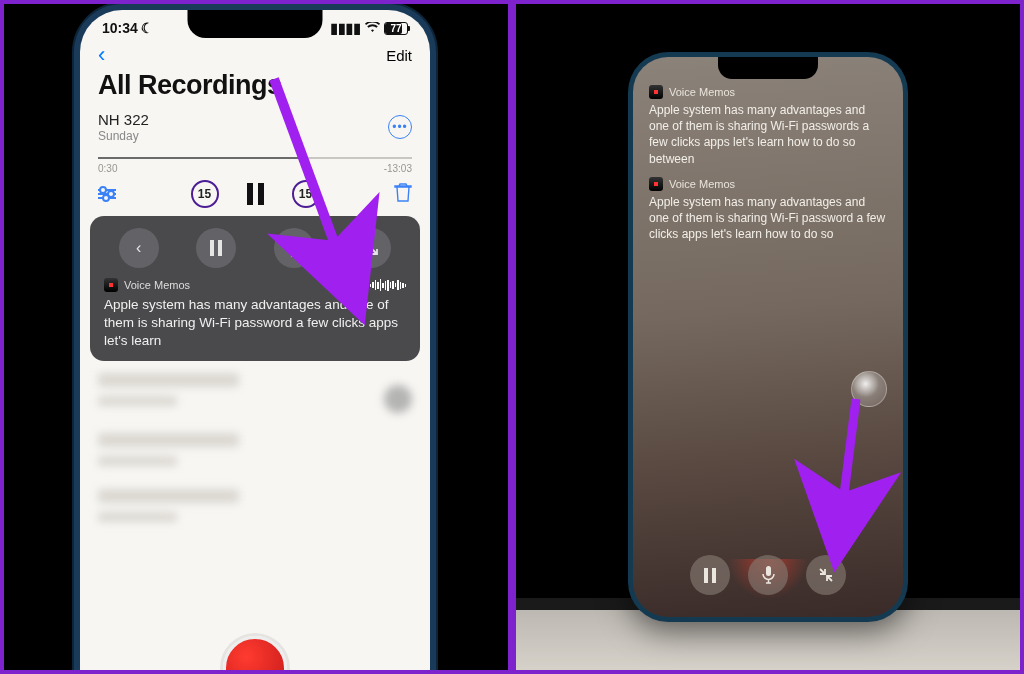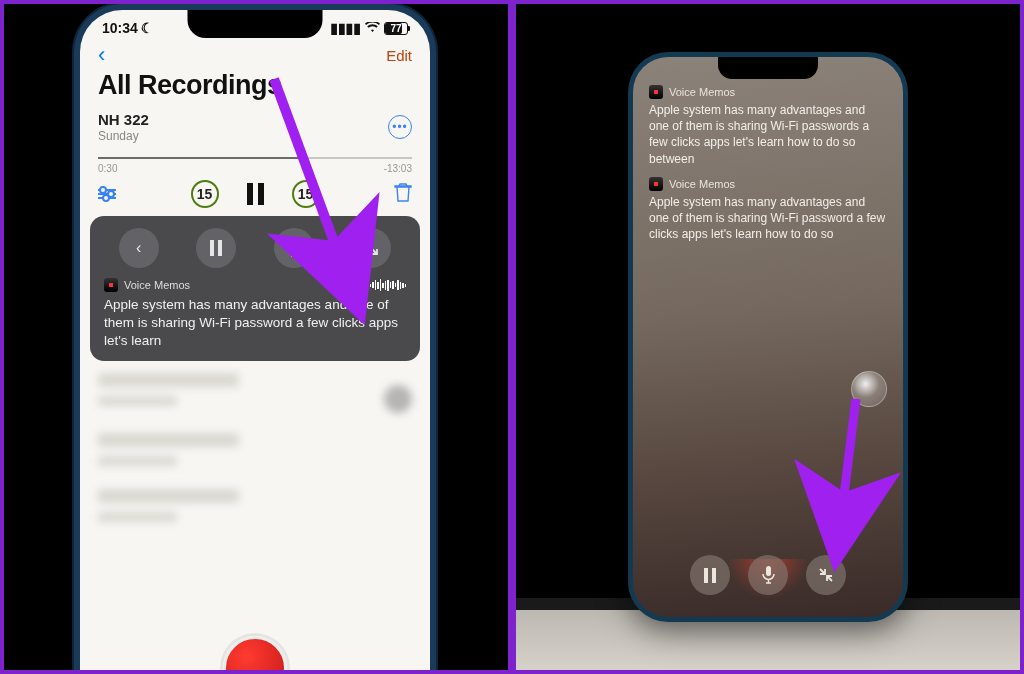--- a/index.html
+++ b/index.html
@@ -15,38 +15,38 @@
 .status-bar{display:flex;justify-content:space-between;align-items:center;padding:10px 22px 0;font-size:14px;font-weight:600;color:#111}
 .status-left{display:flex;align-items:center;gap:3px}
 .sb-icons{display:flex;align-items:center;gap:4px}
 .batt{border:1.3px solid #111;border-radius:3px;width:22px;height:11px;position:relative;display:flex;align-items:center}
 .batt::after{content:"";position:absolute;right:-3px;top:3px;width:2px;height:5px;background:#111;border-radius:0 1px 1px 0}
 .batt-fill{background:#111;height:100%;border-radius:2px}
 .batt-txt{position:absolute;font-size:10px;color:#fff;width:100%;text-align:center;line-height:11px;font-weight:700}
 
 .nav-row{display:flex;justify-content:space-between;align-items:center;padding:6px 18px 0}
 .back-chev{color:#007aff;font-size:22px}
-.edit-link{color:#c2410c;font-size:15px}
+.edit-link{color:#000000;font-size:15px}
 
 .title{font-size:27px;font-weight:800;color:#111;padding:2px 18px 8px;letter-spacing:-.5px}
 
 .rec-item{padding:2px 18px 0}
 .rec-head{display:flex;justify-content:space-between;align-items:center}
-.rec-name{font-weight:700;font-size:15px;color:#222}
+.rec-name{font-weight:400;font-size:15px;color:#222}
 .rec-sub{font-size:12px;color:#888;margin-top:1px}
 .more-btn{width:22px;height:22px;border:1.5px solid #3b82f6;border-radius:50%;display:flex;align-items:center;justify-content:center;color:#3b82f6;font-size:12px;letter-spacing:1px}
 
 .scrubber{margin:14px 18px 2px;height:2px;background:#c9c7c2;position:relative}
 .scrubber-fill{position:absolute;left:0;width:64%;height:100%;background:#6b6b6b}
 .scrubber-knob{position:absolute;left:64%;top:-3px;width:2px;height:8px;background:#333}
 .times{display:flex;justify-content:space-between;font-size:10px;color:#9a968f;padding:2px 18px 6px}
 
 .transport{display:flex;justify-content:space-between;align-items:center;padding:0 18px 8px}
 .t-center{display:flex;gap:28px;align-items:center;color:#222}
-.skip{position:relative;width:24px;height:24px;border:2px solid #4d7c0f;border-radius:50%;display:flex;align-items:center;justify-content:center;font-size:14px;font-weight:700}
+.skip{position:relative;width:24px;height:24px;border:2px solid #4c1d95;border-radius:50%;display:flex;align-items:center;justify-content:center;font-size:12px;font-weight:700}
 .pause-big{display:flex;gap:5px}
 .pause-big span{width:6px;height:22px;background:#111}
 .trash{font-size:18px;color:#3b82f6}
 .sliders-icon{display:flex;flex-direction:column;gap:2px;width:18px}
 .sliders-icon span{height:2px;background:#3b82f6;position:relative}
 .sliders-icon span::after{content:"";position:absolute;width:4px;height:4px;border:2px solid #3b82f6;background:#f7f6f3;border-radius:50%;top:-3px}
 .sliders-icon span:nth-child(1)::after{left:1px}
 .sliders-icon span:nth-child(2)::after{left:9px}
 .sliders-icon span:nth-child(3)::after{left:4px}
 

